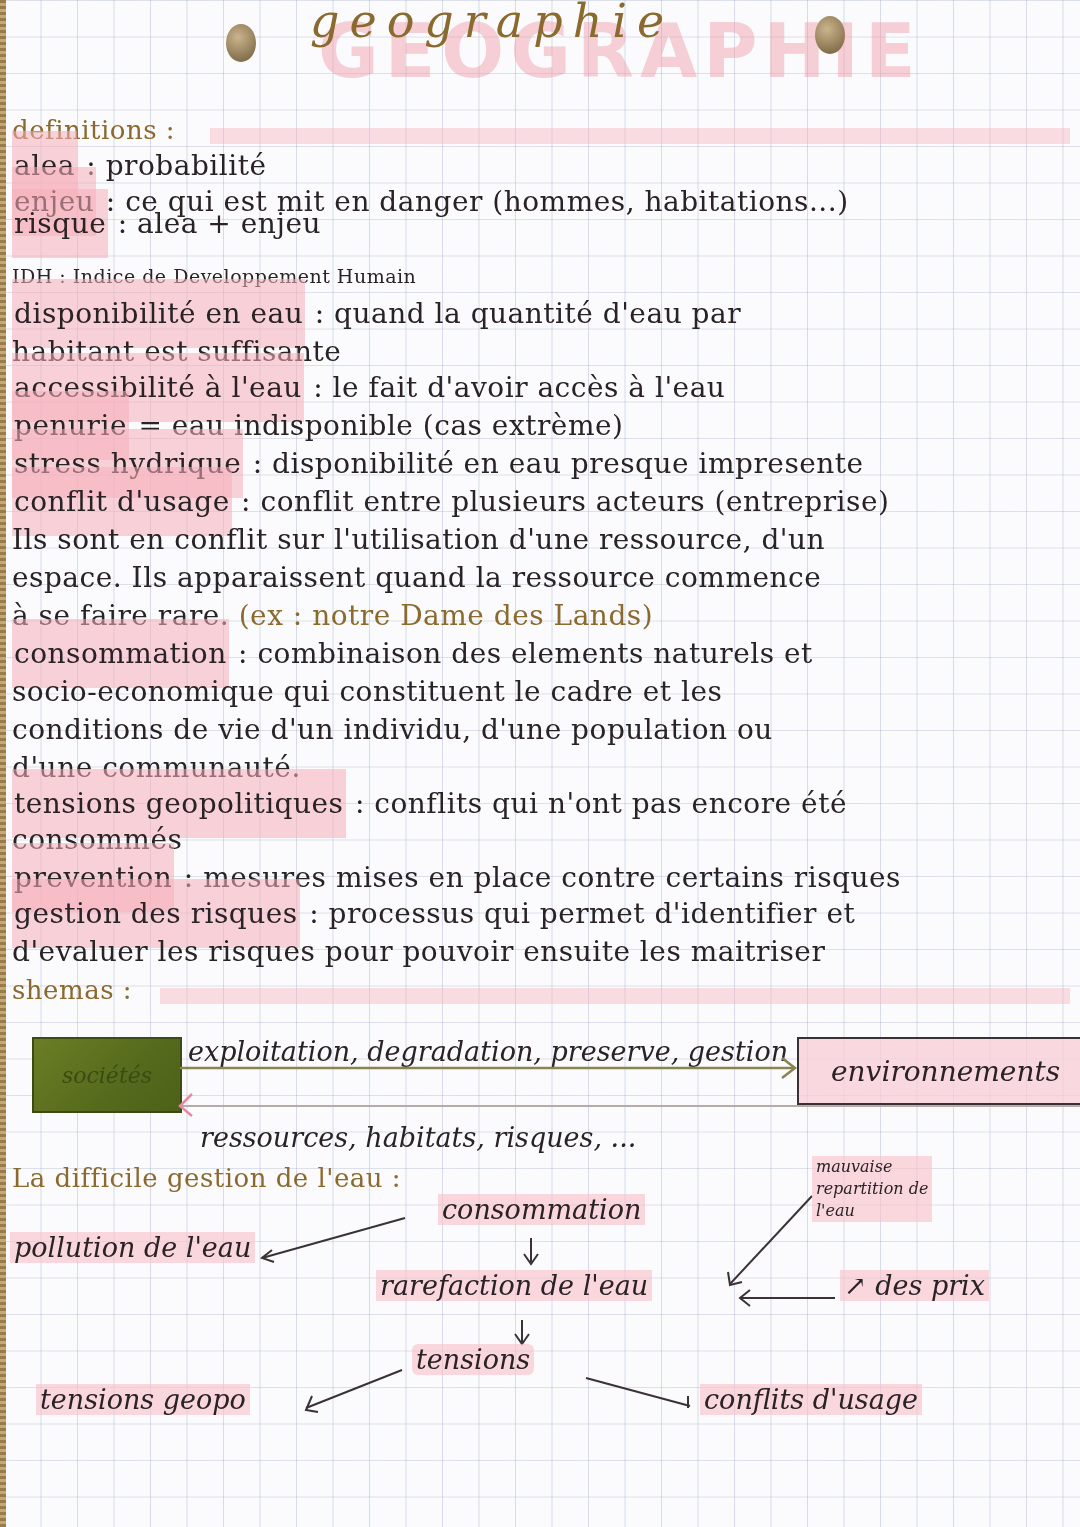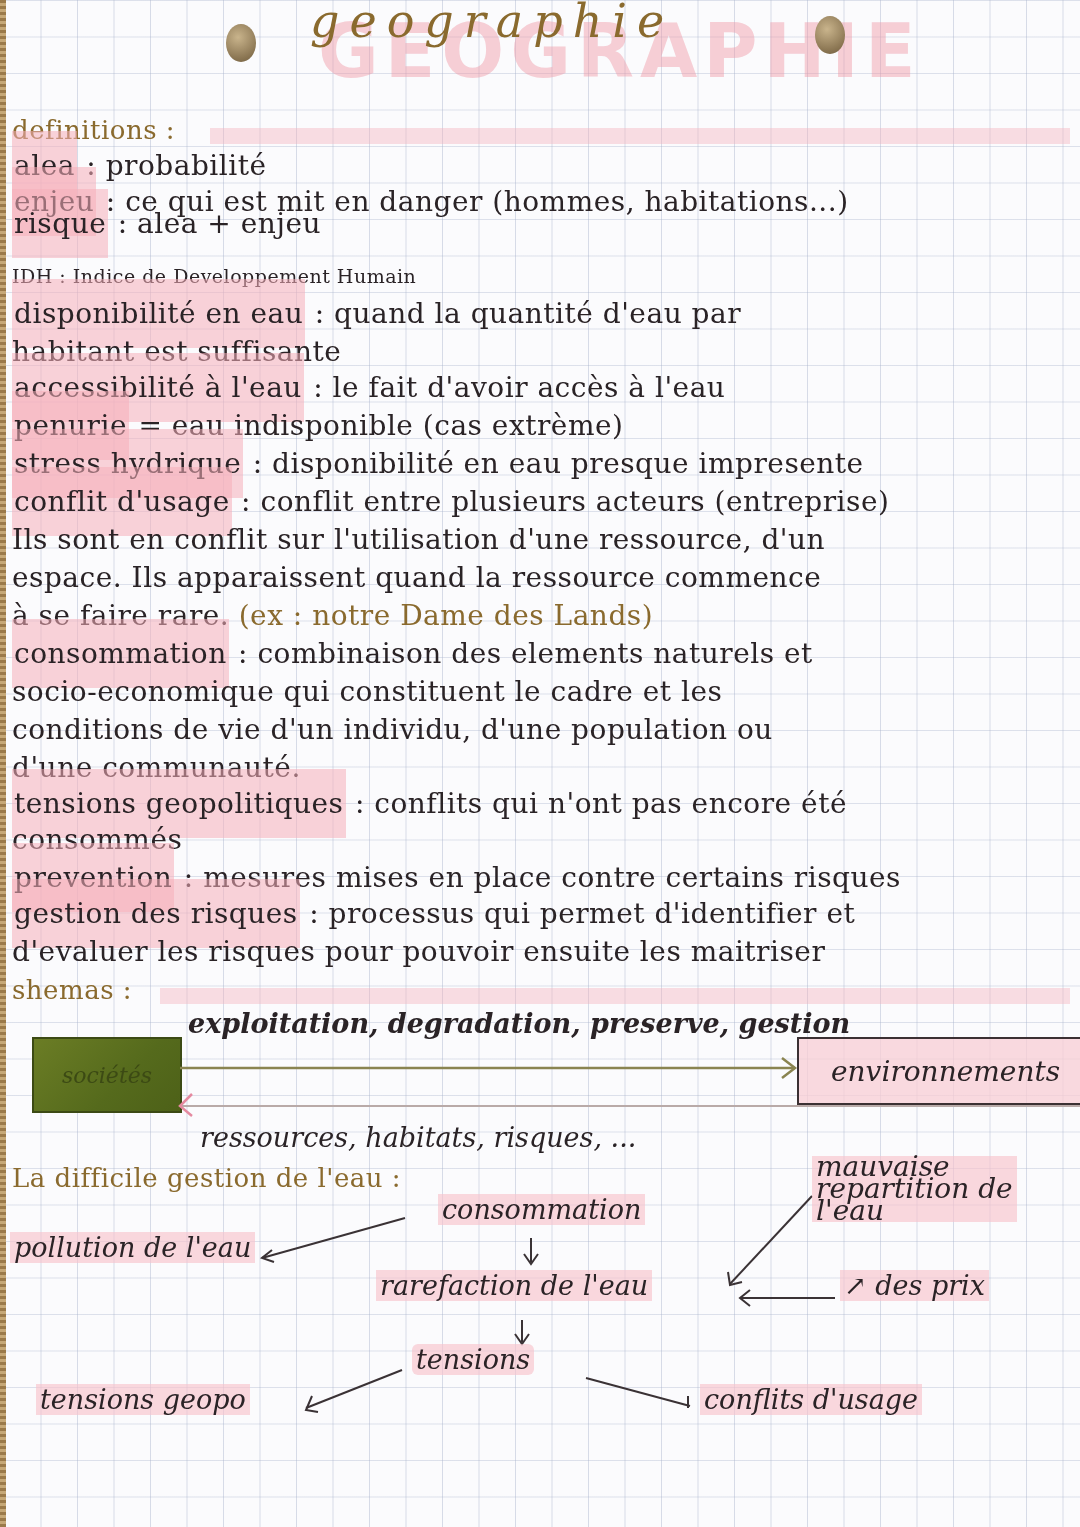--- a/index.html
+++ b/index.html
@@ -115,21 +115,21 @@
   <span class="term">prevention</span><span> : </span><span>mesures mises en place contre certains risques</span>
 </div>
 <div class="line" style="top:896px;">
   <span class="term">gestion des risques</span><span> : </span><span>processus qui permet d'identifier et</span>
 </div>
 <div class="line" style="top:934px;">d'evaluer les risques pour pouvoir ensuite les maitriser</div>
 
 <div class="hl-bar" style="left:160px; top:988px; width:910px;"></div>
 <div class="line gold" style="top:972px; font-size:26px;">shemas :</div>
 
-<div class="label" style="left:188px; top:1008px;font-weight:bold;">exploitation, degradation, preserve, gestion</div>
+<div class="label" style="left:188px; top:1036px;">exploitation, degradation, preserve, gestion</div>
 <div class="schema-box-left">
   <span>sociétés</span>
 </div>
 <div class="schema-box-right">
   <span>environnements</span>
 </div>
 <div class="label" style="left:200px; top:1122px;">ressources, habitats, risques, ...</div>
 
 <svg class="arrows" width="1080" height="1527">
 
@@ -150,21 +150,21 @@
   <polyline points="515,1334 522,1344 529,1334" fill="none" stroke="#3a3235" stroke-width="2"></polyline>
   <line x1="402" y1="1370" x2="306" y2="1408" stroke="#3a3235" stroke-width="2"></line>
   <polyline points="312,1396 306,1410 318,1412" fill="none" stroke="#3a3235" stroke-width="2"></polyline>
   <line x1="586" y1="1378" x2="690" y2="1406" stroke="#3a3235" stroke-width="2"></line>
   <line x1="688" y1="1396" x2="688" y2="1408" stroke="#3a3235" stroke-width="2"></line>
 </svg>
 
 <div class="line gold" style="top:1160px; font-size:26px;">La difficile gestion de l'eau :</div>
 <div class="label pinkbox" style="left:420px; top:1194px;margin-left:18px;">consommation</div>
 <div class="label pinkbox" style="left:10px; top:1232px;">pollution de l'eau</div>
-<div class="label pinkbox" style="left:812px; top:1156px; line-height:22px; font-size:28px;">
+<div class="label pinkbox" style="left:812px; top:1156px; line-height:22px; font-size:16px;">
   <div>mauvaise</div>
   <div>repartition de</div>
   <div>l'eau</div>
 </div>
 <div class="label pinkbox" style="left:376px; top:1270px;">rarefaction de l'eau</div>
 <div class="label pinkbox" style="left:840px; top:1270px;">↗ des prix</div>
 <div class="label pinkbox" style="left:412px; top:1344px;border-radius:6px;">tensions</div>
 <div class="label pinkbox" style="left:36px; top:1384px;">tensions geopo</div>
 <div class="label pinkbox" style="left:700px; top:1384px;">conflits d'usage</div>
 

